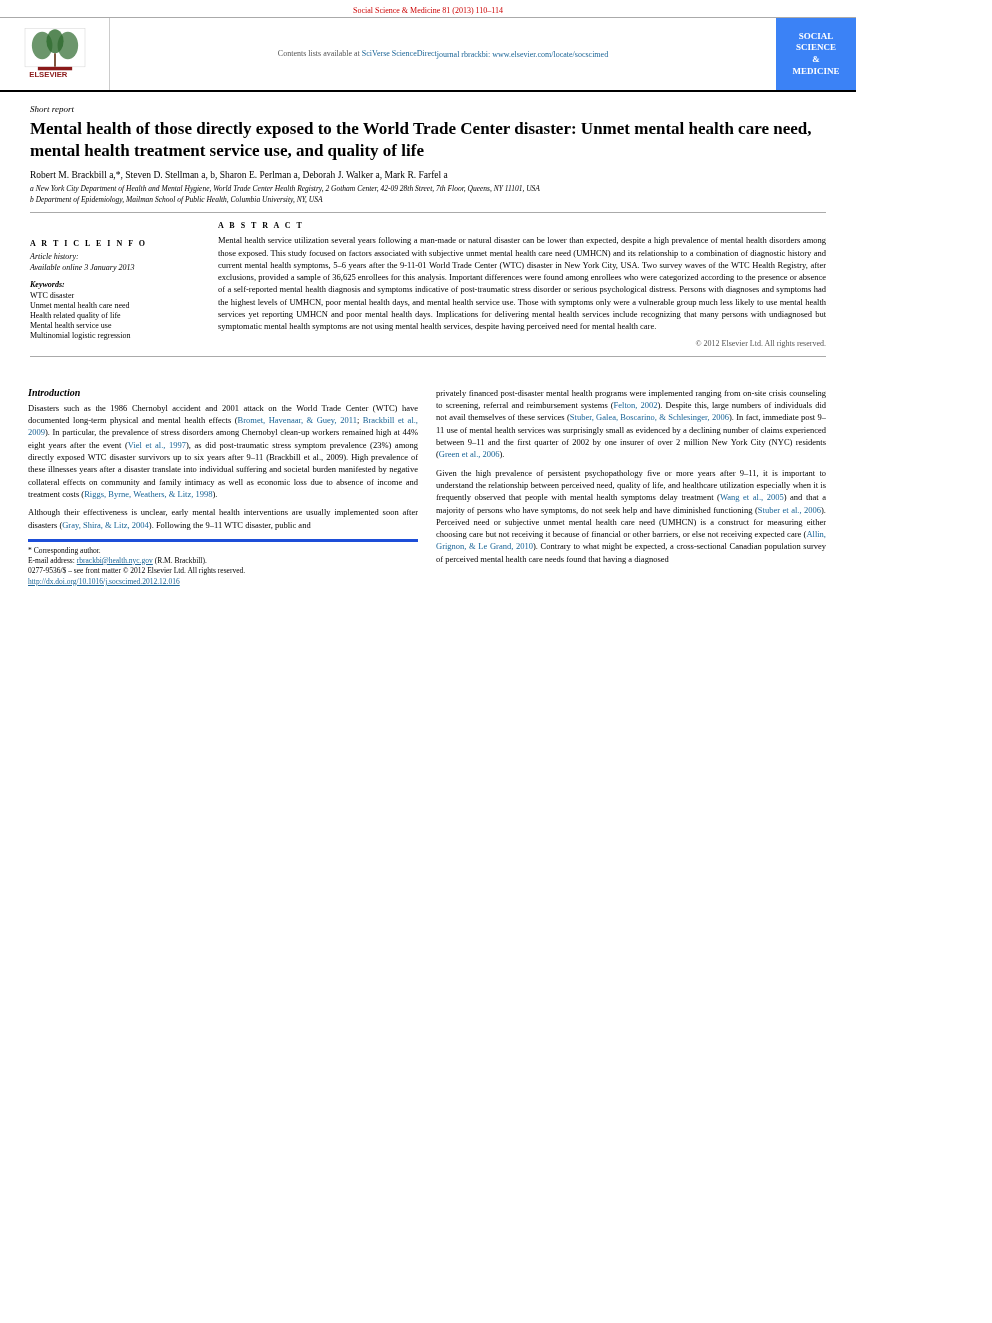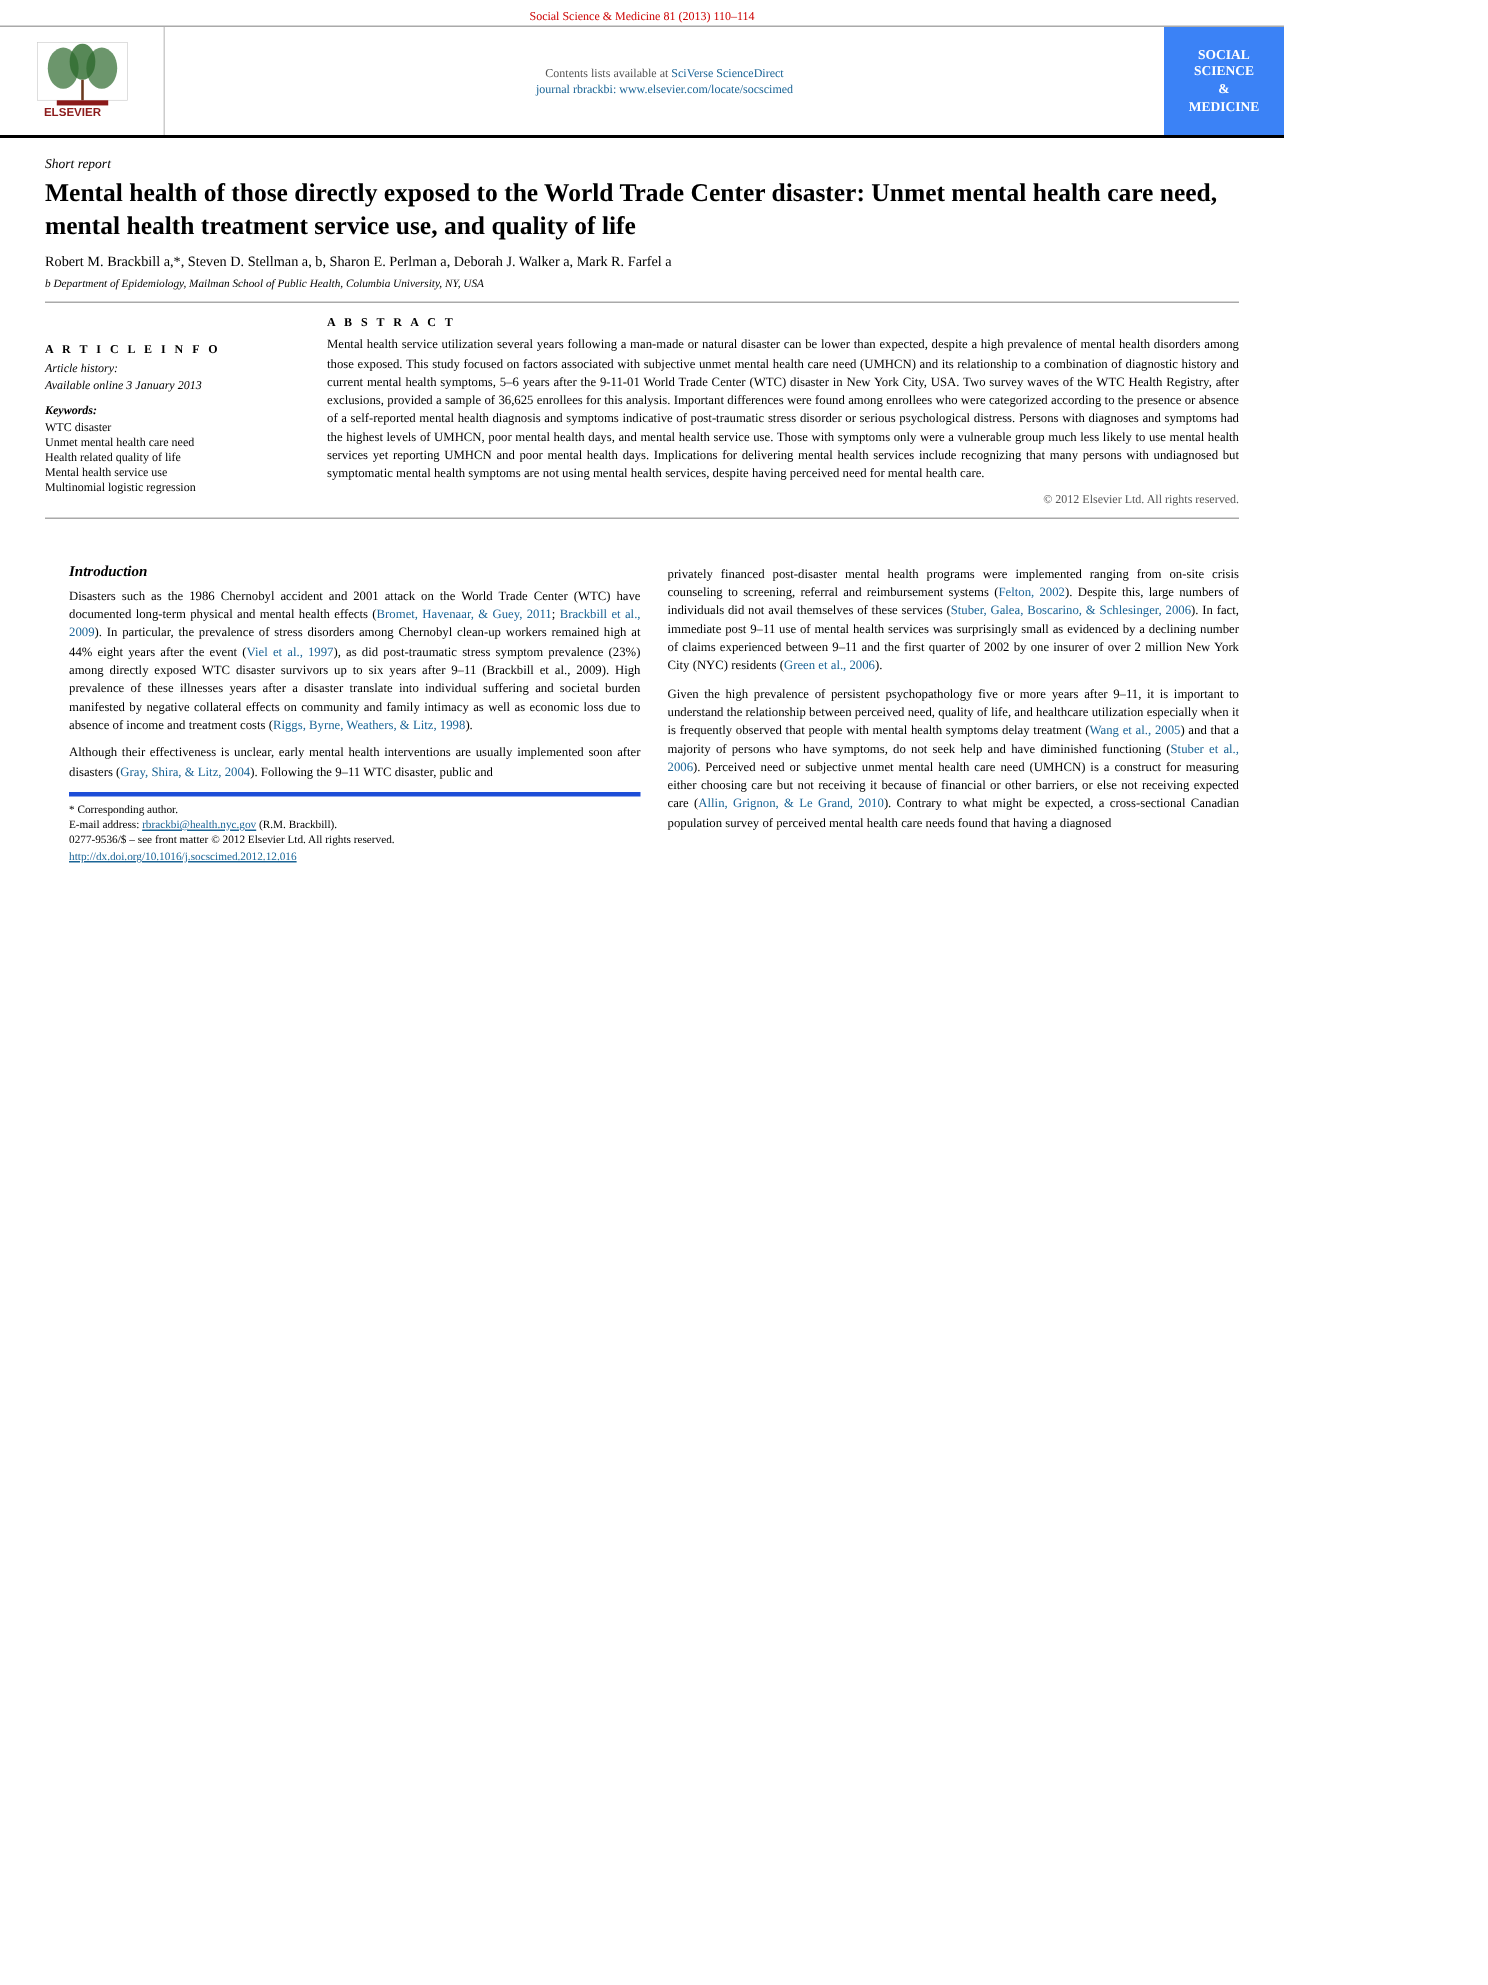--- a/index.html
+++ b/index.html
@@ -43,21 +43,21 @@
       padding: 6px 8px;
       border-right: 1px solid #ccc;
     }
     .elsevier-logo {
       width: 80px;
       height: 60px;
     }
     .journal-header-center {
       flex: 1;
       display: flex;
-      flex-direction: column;
+      flex-direction: row;
       align-items: center;
       justify-content: center;
       padding: 6px 10px;
     }
     .sciverse-line {
       font-size: 8px;
       color: #555;
       margin-bottom: 2px;
     }
     .journal-title {
@@ -173,21 +173,21 @@
       color: #000;
     }
     .copyright-line {
       font-size: 8px;
       text-align: right;
       margin-top: 6px;
       color: #555;
     }
     
     .body-content {
-      padding: 10px 30px 10px 46px;
+      padding: 10px 30px 10px 28px;
     }
     .body-two-col {
       display: flex;
       gap: 18px;
     }
     .body-col {
       flex: 1;
     }
     .section-heading {
       font-size: 10px;
@@ -273,20 +273,21 @@
     </div>
   </div>
 
   <div class="main-content">
 
     <div class="short-report-label">Short report</div>
     <div class="article-title">Mental health of those directly exposed to the World Trade Center disaster: Unmet mental health care need, mental health treatment service use, and quality of life</div>
     <div class="authors">
       <span>Robert M. Brackbill a,*, Steven D. Stellman a, b, Sharon E. Perlman a, Deborah J. Walker a, Mark R. Farfel a</span>
     </div>
+    <div class="affiliations">a New York City Department of Health and Mental Hygiene, World Trade Center Health Registry, 2 Gotham Center, 42-09 28th Street, 7th Floor, Queens, NY 11101, USA</div>
     <div class="affiliations">b Department of Epidemiology, Mailman School of Public Health, Columbia University, NY, USA</div>
 
     <hr class="divider-line">
 
     <div class="two-col">
 
       <div class="col-left">
         <div class="section-label">A R T I C L E   I N F O</div>
         <div class="article-info-section">
           <div class="info-line">Article history:</div>

